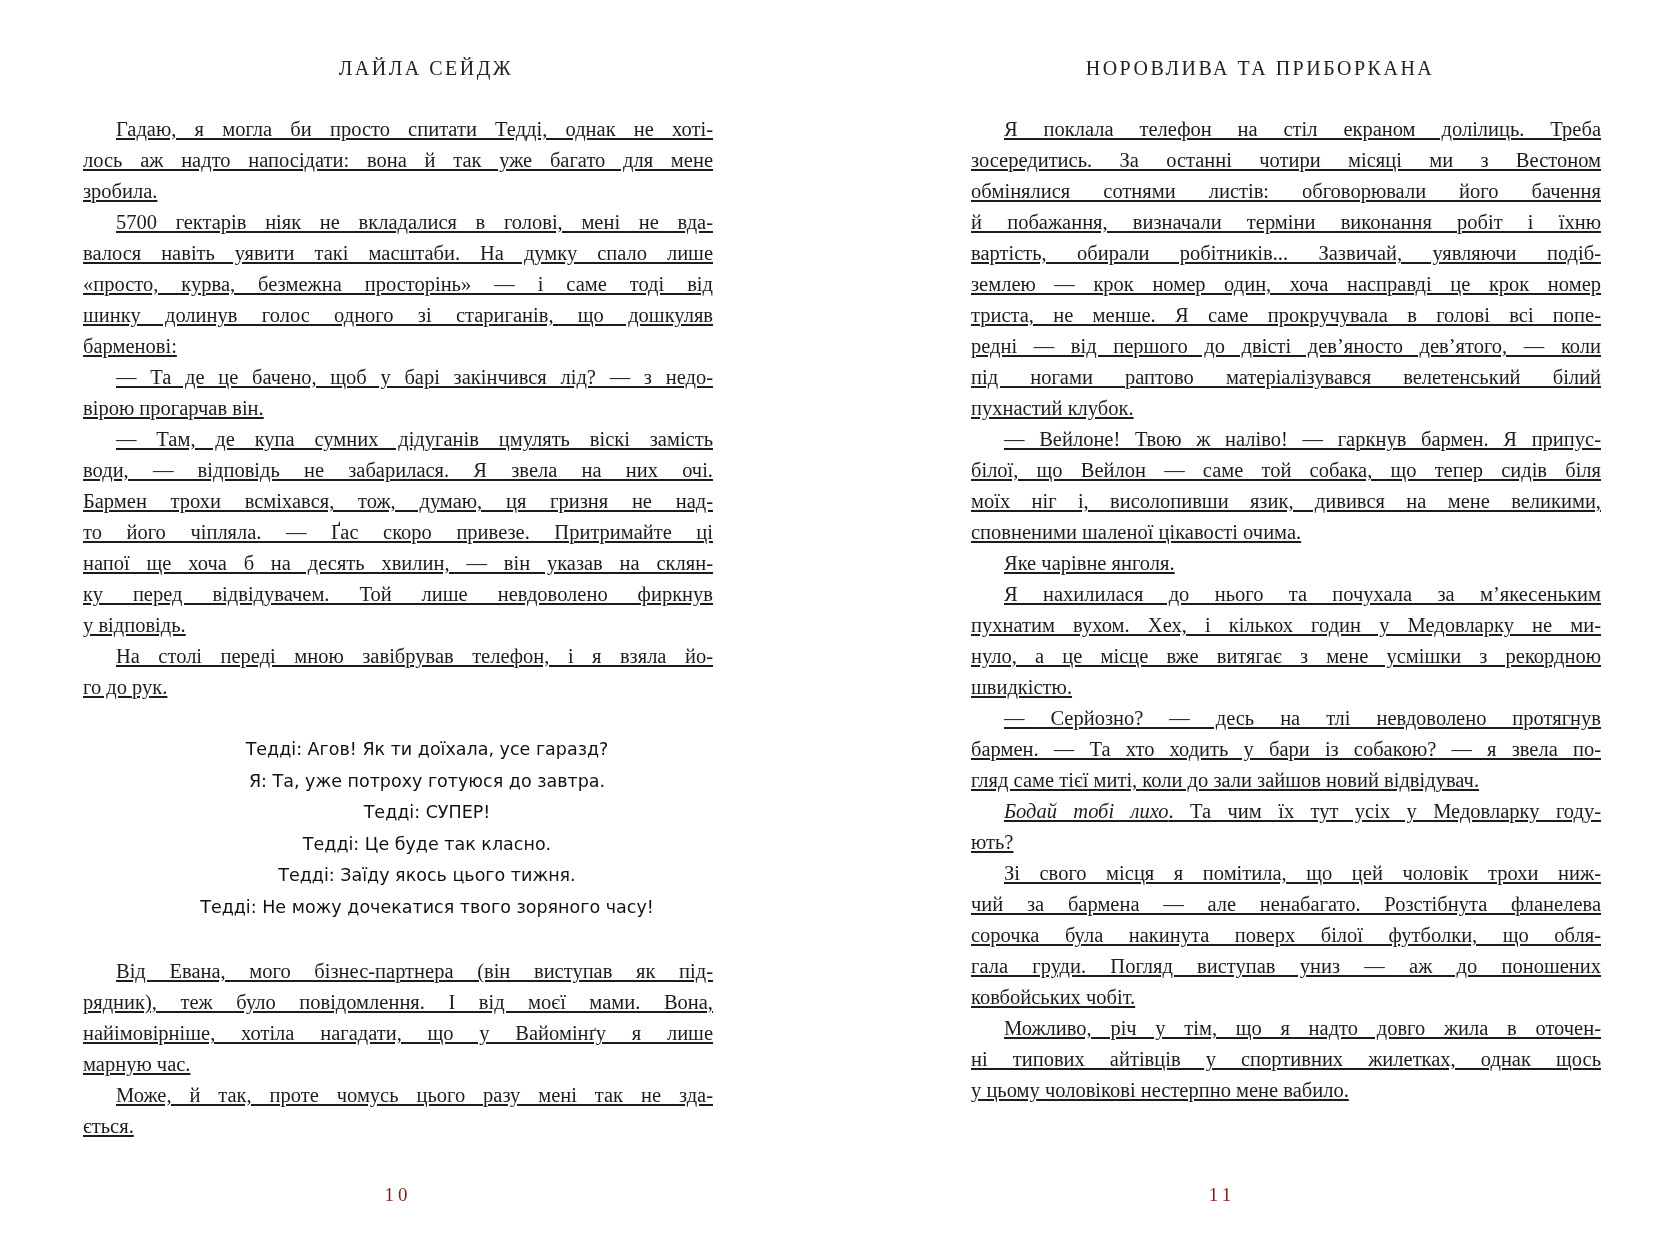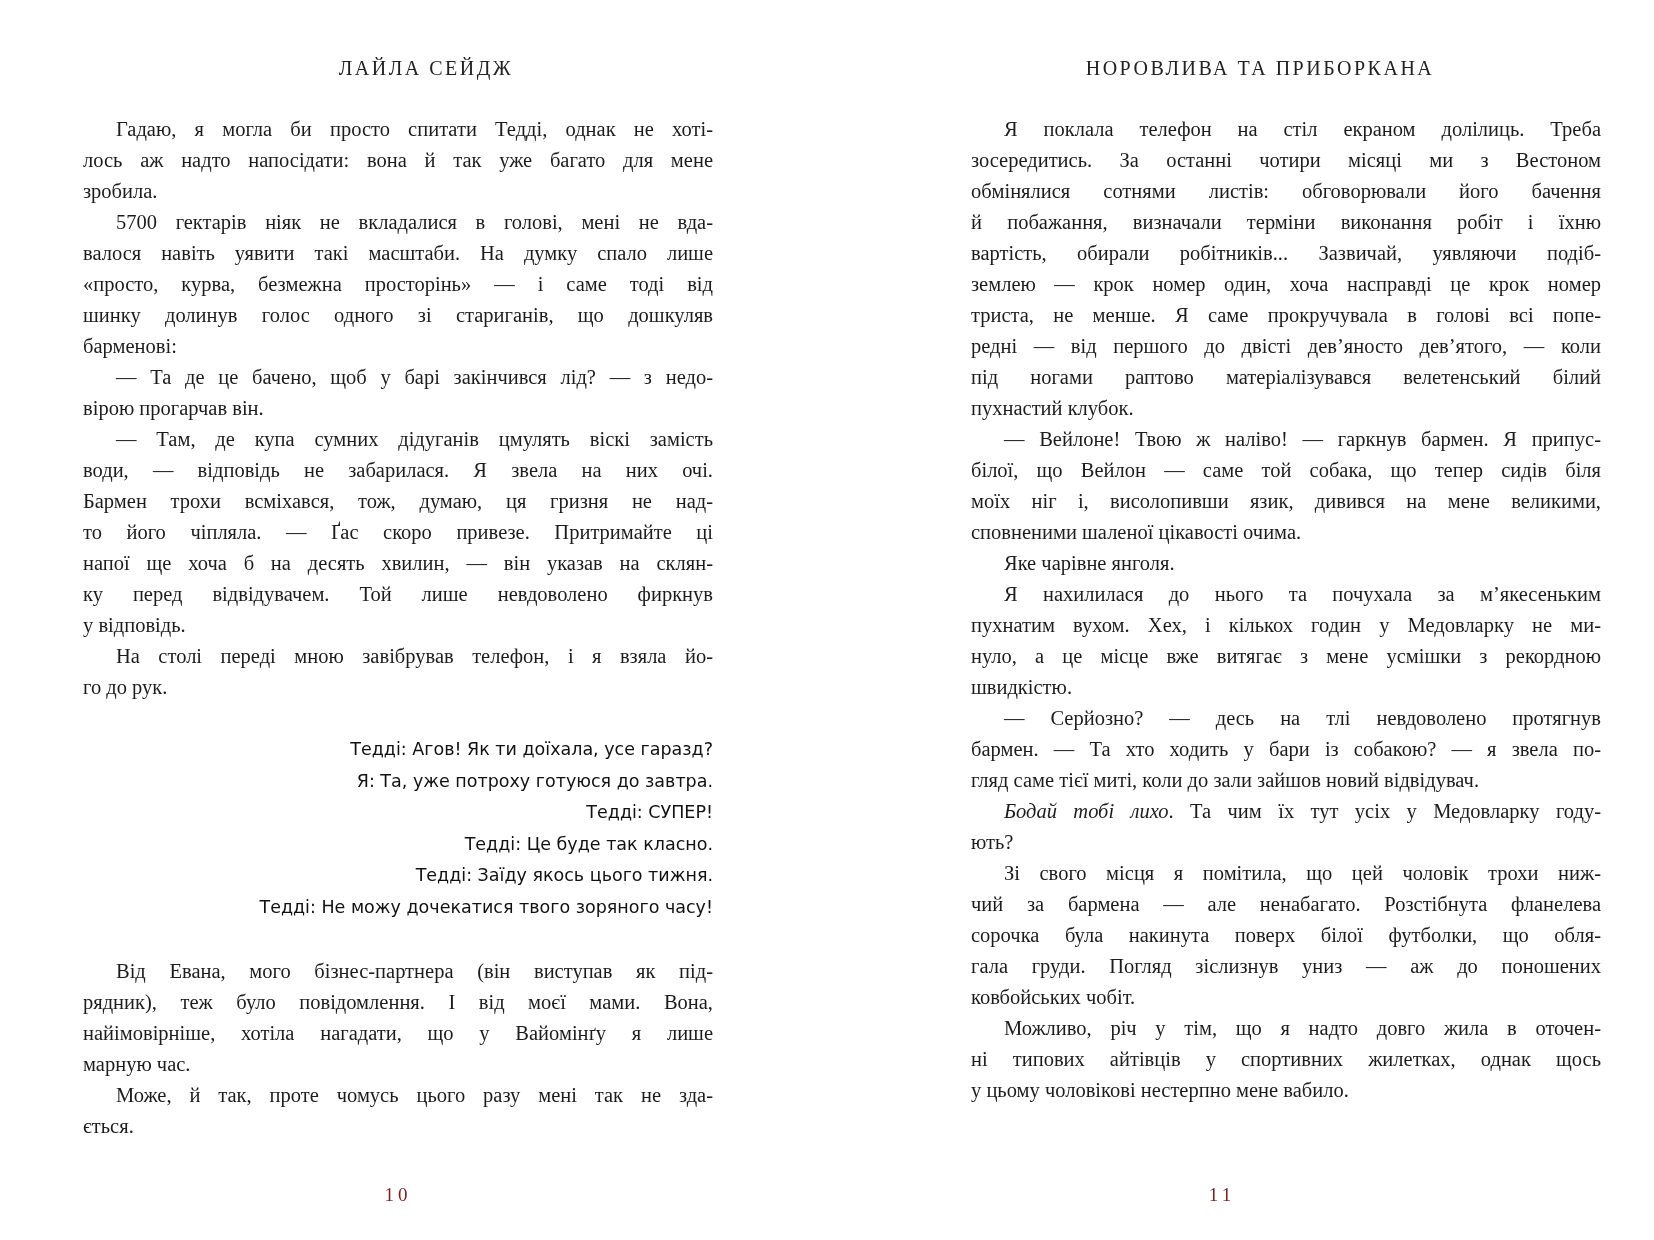--- a/index.html
+++ b/index.html
@@ -29,33 +29,34 @@
   .page-body {
     position: absolute; top: 106px; left: 0; right: 0;
     font-size: 20.5px;
     line-height: 31px;
   }
   .block { margin: 0; }
   .para .line {
     text-align: justify;
     text-align-last: justify;
     text-justify: inter-word;
+    text-decoration: underline;
   }
   .para .line.pfirst { text-indent: 33px; }
   .para .line.plast  { text-align-last: left; }
 
   .sms {
     margin: 31px 0 33px 0;
     padding-left: 58px;
     font-family: "DejaVu Sans", sans-serif;
     font-size: 17.5px;
     line-height: 31.5px;
     color: #111;
   }
-  .sms .line { text-align: right; }
+  .sms .line { text-align: center; }
 
   .folio {
     position: absolute; top: 1176px; left: 0; right: 0;
     text-align: center;
     font-size: 19px;
     letter-spacing: 4px;
     color: #7f1d1d;
   }
   #col-right .folio { transform: translateX(-64px); }
 
@@ -156,21 +157,21 @@
           <div class="line plast">гляд саме тієї миті, коли до зали зайшов новий відвідувач.</div>
         </div>
         <div class="block para">
           <div class="line pfirst"><i>Бодай тобі лихо</i>. Та чим їх тут усіх у Медовларку году-</div>
           <div class="line plast">ють?</div>
         </div>
         <div class="block para">
           <div class="line pfirst">Зі свого місця я помітила, що цей чоловік трохи ниж-</div>
           <div class="line">чий за бармена — але ненабагато. Розстібнута фланелева</div>
           <div class="line">сорочка була накинута поверх білої футболки, що обля-</div>
-          <div class="line">гала груди. Погляд зіслизнув униз — аж до поношених</div>
+          <div class="line">гала груди. Погляд виступав униз — аж до поношених</div>
           <div class="line plast">ковбойських чобіт.</div>
         </div>
         <div class="block para">
           <div class="line pfirst">Можливо, річ у тім, що я надто довго жила в оточен-</div>
           <div class="line">ні типових айтівців у спортивних жилетках, однак щось</div>
           <div class="line plast">у цьому чоловікові нестерпно мене вабило.</div>
         </div>
       </div>
     <footer class="folio">11</footer>
   </section>

